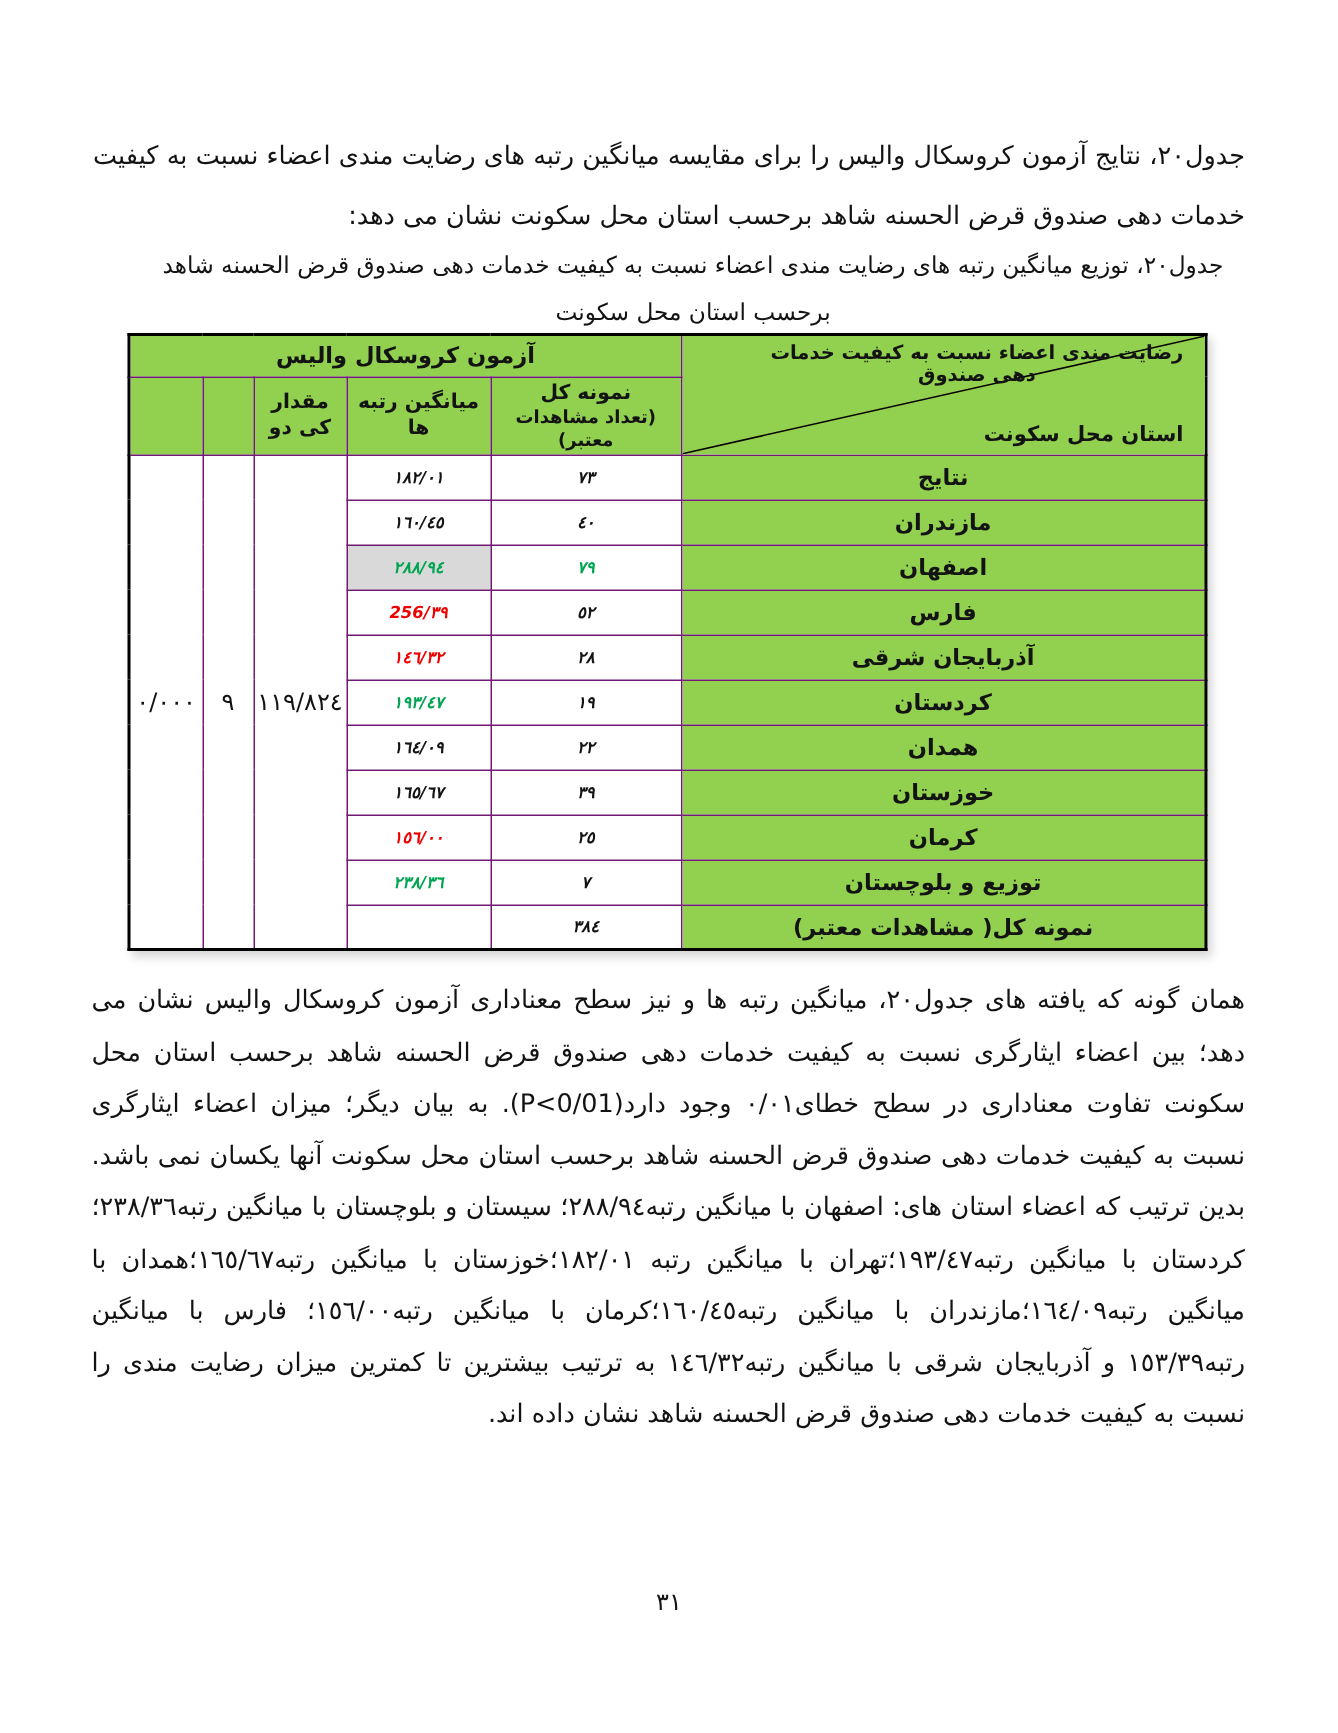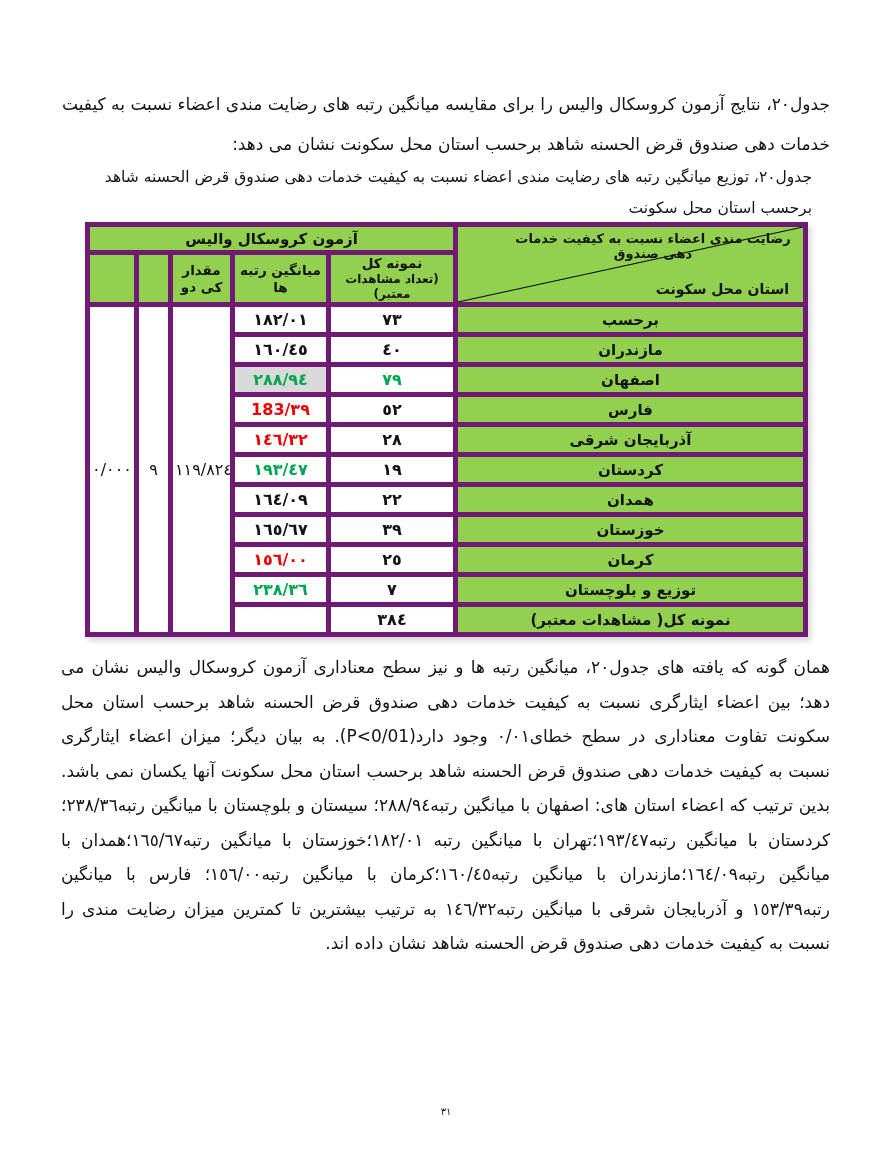--- a/index.html
+++ b/index.html
@@ -10,40 +10,40 @@
   }
   .page{position:absolute;inset:0;direction:rtl;overflow:hidden;}
 
   
   .intro{
     position:absolute;right:62px;top:84px;width:768px;
     font-size:17px;line-height:40px;text-align:justify;text-align-last:right;margin-left:12px;
   }
   
   .caption{
-    position:absolute;right:80px;top:162px;width:768px;
-    font-size:15.5px;line-height:31px;text-align:right;
+    position:absolute;right:46px;top:162px;width:768px;
+    font-size:15.5px;line-height:31px;text-align:center;
   }
 
   
   .table-wrap{position:absolute;left:85px;top:222px;direction:ltr;
     box-shadow:3px 4px 6px rgba(0,0,0,.16);}
   table{border-collapse:collapse;table-layout:fixed;width:718px;border:2px solid #000;}
-  td{border:5px solid #701a75;text-align:center;vertical-align:middle;padding:0 2px;
+  td{border:1px solid #701a75;text-align:center;vertical-align:middle;padding:0 2px;
      overflow:hidden;}
   tr.hdr1{height:28px}
   tr.hdr2{height:52px}
   tr.data{height:30px}
   .green-bg{background:var(--table-green);}
   .test-header{font-weight:bold;font-size:15px;direction:rtl;}
   .colhead{font-weight:bold;font-size:13.5px;direction:rtl;line-height:17px;}
   .colhead-lat{font-weight:bold;font-size:15px;font-family:"DejaVu Sans",sans-serif;padding-left:48px;}
   .total-note{font-weight:bold;font-size:12px;line-height:15px;text-align:center;}
   .stat-val{font-weight:normal;font-size:16px;background:#fff;text-align:center;}
-  .num-cell{font-weight:bold;font-size:16px;background:#fff;}
+  .num-cell{font-weight:bold;font-size:11px;background:#fff;font-style:italic;}
   .province{background:var(--table-green);font-weight:bold;font-size:15px;direction:rtl;}
   tr.tone-red  .mean-cell{color:var(--value-red);}
   tr.tone-green .mean-cell{color:var(--value-green);}
   tr.n-green   .n-cell{color:var(--value-green);}
   tr.highlight .mean-cell{background:var(--highlight-gray);}
 
   
   .diag{background:var(--table-green);position:relative;padding:0;}
   .diag svg{position:absolute;left:0;top:0;width:100%;height:100%;display:block;}
   .diag .dtop{
@@ -58,22 +58,21 @@
   
   .bodytext{
     position:absolute;right:62px;top:650px;width:769px;
     font-size:17px;line-height:34.5px;text-align:justify;
   }
   .bodytext p{margin:0;}
 
   
   .pagenum{
     position:absolute;top:1058px;left:0;width:892px;text-align:center;
-    font-size:10px;
-    margin-top:48px;
+    font-size:16px;
   }
 </style>
 </head>
 <body>
 
 <div class="page">
 
   <div class="intro">جدول٢٠، نتایج آزمون کروسکال والیس را برای مقایسه میانگین رتبه های رضایت مندی اعضاء نسبت به کیفیت خدمات دهی صندوق قرض الحسنه شاهد برحسب استان محل سکونت نشان می دهد:</div>
 
   <div class="caption">
@@ -112,34 +111,34 @@
           <div class="total-note">(تعداد مشاهدات معتبر)</div>
         </td>
       </tr>
 
       <tr class="data tone-black">
         <td rowspan="11" class="stat-val">٠/٠٠٠</td>
         <td rowspan="11" class="stat-val">٩</td>
         <td rowspan="11" class="stat-val">١١٩/٨٢٤</td>
         <td class="num-cell mean-cell">١٨٢/٠١</td>
         <td class="num-cell n-cell">٧٣</td>
-        <td class="province">برحسب</td>
+        <td class="province">نتایج</td>
       </tr>
       <tr class="data tone-black">
         <td class="num-cell mean-cell">١٦٠/٤٥</td>
         <td class="num-cell n-cell">٤٠</td>
         <td class="province">مازندران</td>
       </tr>
       <tr class="data tone-green n-green highlight">
         <td class="num-cell mean-cell">٢٨٨/٩٤</td>
         <td class="num-cell n-cell">٧٩</td>
         <td class="province">اصفهان</td>
       </tr>
       <tr class="data tone-red">
-        <td class="num-cell mean-cell">183/٣٩</td>
+        <td class="num-cell mean-cell">256/٣٩</td>
         <td class="num-cell n-cell">٥٢</td>
         <td class="province">فارس</td>
       </tr>
       <tr class="data tone-red">
         <td class="num-cell mean-cell">١٤٦/٣٢</td>
         <td class="num-cell n-cell">٢٨</td>
         <td class="province">آذربایجان شرقی</td>
       </tr>
       <tr class="data tone-green">
         <td class="num-cell mean-cell">١٩٣/٤٧</td>

